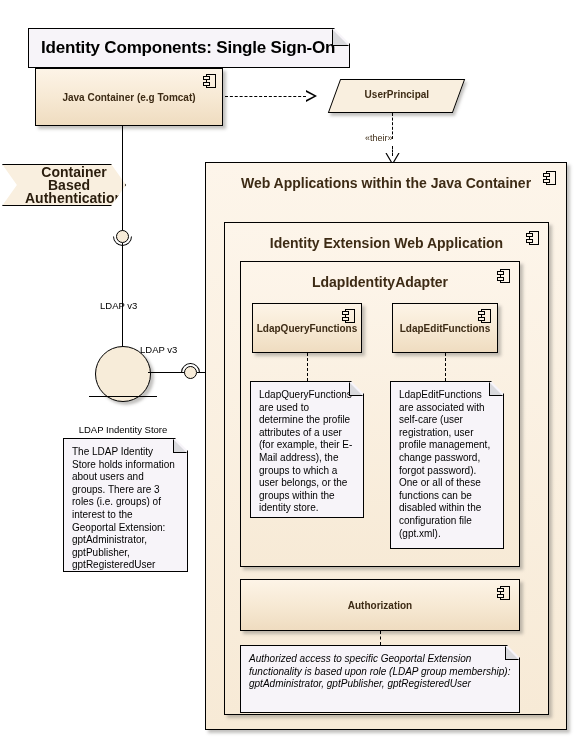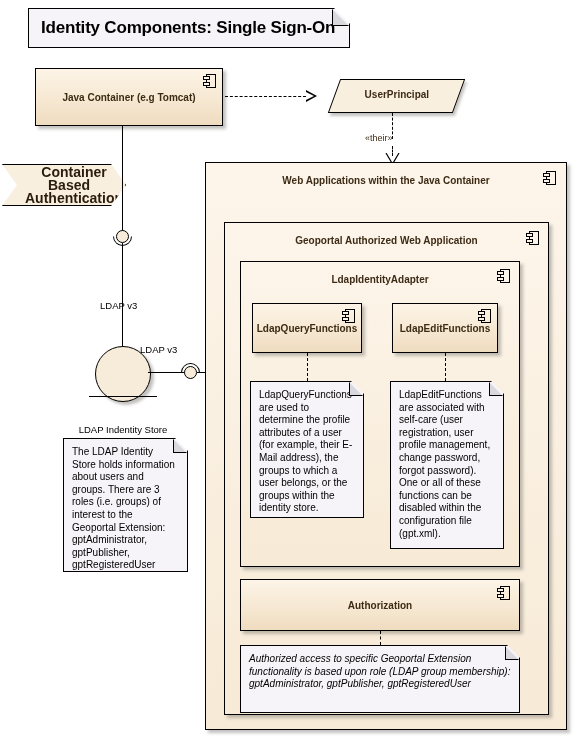--- a/index.html
+++ b/index.html
@@ -46,20 +46,21 @@
     border-bottom: 1px solid #000;
     pointer-events: none;
   }
   .note.title-note {
     font-size: 17px;
     font-weight: bold;
     line-height: 20px;
     padding: 9px 12px;
     letter-spacing: -0.2px;
     clip-path: polygon(0 0, calc(100% - 16px) 0, 100% 16px, 100% 100%, 0 100%);
+    margin-top: 20px;
   }
   .note.title-note .fold { width: 16px; height: 16px; }
 
   
   .component {
     border: 1px solid #000000;
     background: linear-gradient(to bottom, #fdf4e7 0%, #f6e8d2 55%, #efdcc0 100%);
     color: #3d2b15;
     font-size: 10px;
     font-weight: bold;
@@ -67,21 +68,21 @@
     align-items: center;
     justify-content: center;
     text-align: center;
   }
   .component.container-box {
     display: block;
     background: linear-gradient(to bottom, #fdf5ea 0%, #f7ead6 100%);
   }
   .container-title {
     text-align: center;
-    font-size: 10px;
+    font-size: 14px;
     font-weight: bold;
     color: #3d2b15;
     padding-top: 12px;
   }
 
   
   .comp-icon {
     position: absolute;
     top: 5px; right: 6px;
     width: 13px; height: 14px;
@@ -279,21 +280,21 @@
   <div class="abs component container-box shadow" style="left:205px; top:162px; width:362px; height:568px;">
     <div class="container-title">Web Applications within the Java Container</div>
     <span class="comp-icon" style="top:8px; right:10px;">
       <span class="body"></span>
         <span class="tab t1"></span>
         <span class="tab t2"></span>
     </span>
   </div>
 
   <div class="abs component container-box shadow" style="left:224px; top:222px; width:325px; height:493px;">
-    <div class="container-title">Geoportal Authorized Web Application</div>
+    <div class="container-title">Identity Extension Web Application</div>
     <span class="comp-icon" style="top:8px; right:9px;">
       <span class="body"></span>
         <span class="tab t1"></span>
         <span class="tab t2"></span>
     </span>
   </div>
 
   <div class="abs component container-box shadow" style="left:240px; top:261px; width:280px; height:306px;">
     <div class="container-title">LdapIdentityAdapter</div>
     <span class="comp-icon" style="top:7px; right:9px;">

